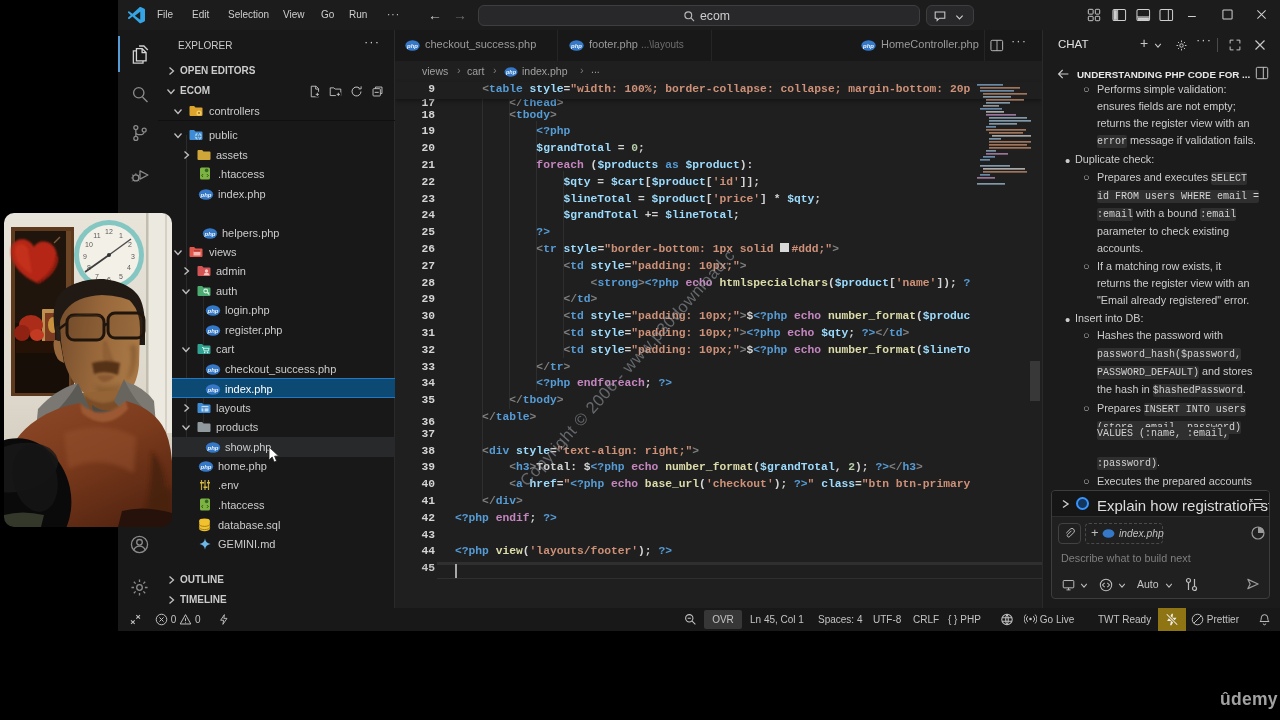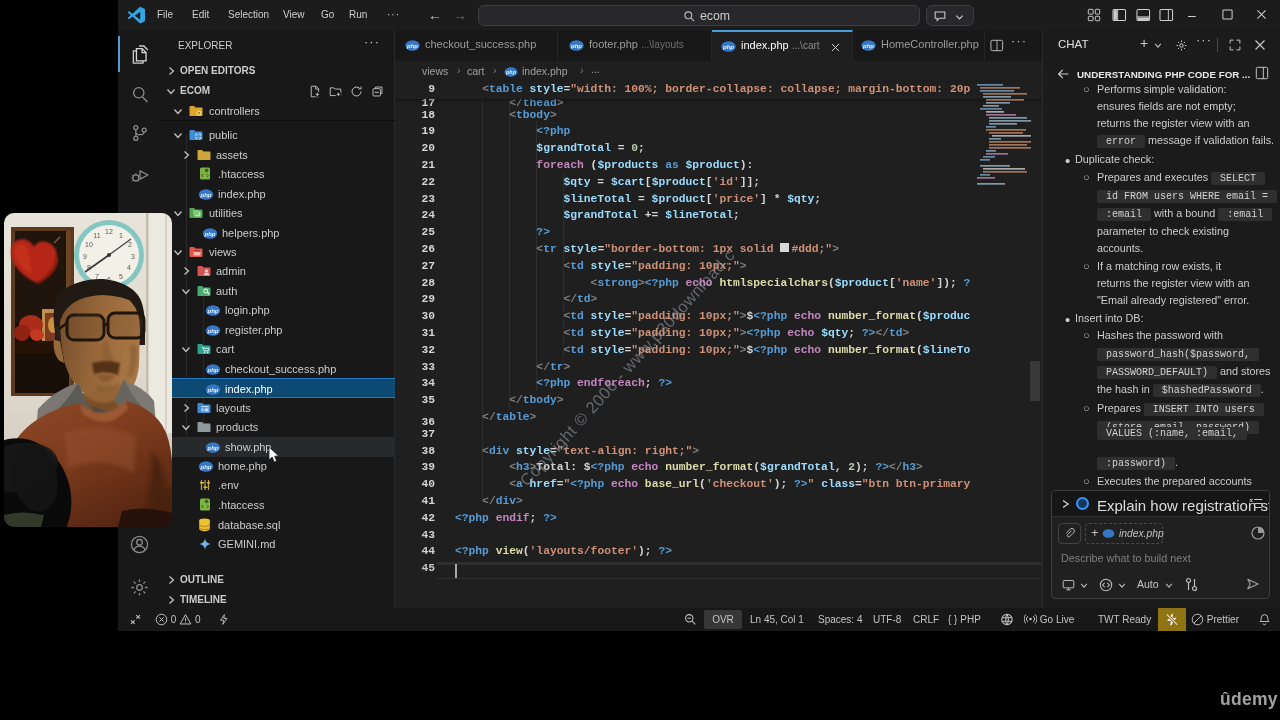--- a/index.html
+++ b/index.html
@@ -27,21 +27,21 @@
   .b  { color:#569cd6; }
   .lb { color:#9cdcfe; }
   .o  { color:#ce9178; }
   .m  { color:#c586c0; }
   .g  { color:#b5cea8; }
   .y  { color:#dcdcaa; }
   .gr { color:#808080; }
   
   #chat { position:absolute; left:924px; top:30px; width:238px; height:578px; background:#1b1b1b; border-left:1px solid #2a2a2a; }
   .ct { position:absolute; color:#cccccc; font-size:10.8px; white-space:nowrap; }
-  .chip { background:#2f2f2f; color:#d2d2d2; font:10px "Liberation Mono"; padding:1px 9px; border-radius:2px; }
+  .chip { background:#2f2f2f; color:#d2d2d2; font:10px "Liberation Mono"; padding:1px 0; border-radius:2px; }
   
   #statusbar { position:absolute; left:0; top:608px; width:1162px; height:23px; background:#181818; color:#c3c3c3; font-size:10px; line-height:23px; }
   .st { position:absolute; top:0; white-space:nowrap; }
   
   #webcam { position:absolute; left:4px; top:213px; width:168px; height:314px; border-radius:10px; overflow:hidden; z-index:50; } #webcam svg { filter:blur(0.45px); }
   
   #udemy { position:absolute; left:1220px; top:689px; color:#a2a2a2; font-size:17.5px; font-weight:bold; letter-spacing:0.3px; }
 </style>
 </head>
 <body>
@@ -111,30 +111,20 @@
           </svg>
         <span class="lbl" style="left:30px">checkout_success.php</span>
       </div>
       <div class="tab" style="left:163px;width:154px">
         <svg class="abs" style="left:11px;top:10px" width="15" height="11" viewBox="0 0 15 11">
             <ellipse cx="7.5" cy="5.5" rx="7.2" ry="5.2" fill="#3478c7"></ellipse>
             <text x="7.5" y="7.8" font-size="6" font-style="italic" font-weight="bold" fill="#e8f1fa" text-anchor="middle" font-family="Liberation Sans">php</text>
           </svg>
         <span class="lbl" style="left:31px">footer.php <span style="color:#6e6e6e;font-size:10px">...\layouts</span></span>
       </div>
-      <div class="tab" style="left:317px;width:141px;background:#1f1f1f;color:#ffffff;border-top:2px solid #4a9edb">
-        <svg class="abs" style="left:9px;top:9px" width="15" height="11" viewBox="0 0 15 11">
-            <ellipse cx="7.5" cy="5.5" rx="7.2" ry="5.2" fill="#3478c7"></ellipse>
-            <text x="7.5" y="7.8" font-size="6" font-style="italic" font-weight="bold" fill="#e8f1fa" text-anchor="middle" font-family="Liberation Sans">php</text>
-          </svg>
-        <span class="lbl" style="left:29px;top:7px">index.php <span style="color:#8b8b8b;font-size:10px">...\cart</span></span>
-        <svg class="abs" style="left:119px;top:11px" width="9" height="9" viewBox="0 0 10 10" stroke="#d0d0d0" stroke-width="1.1">
-            <path d="M1 1 9 9M9 1 1 9"></path>
-          </svg>
-      </div>
       <div class="tab" style="left:458px;width:132px">
         <svg class="abs" style="left:8px;top:10px" width="15" height="11" viewBox="0 0 15 11">
             <ellipse cx="7.5" cy="5.5" rx="7.2" ry="5.2" fill="#3478c7"></ellipse>
             <text x="7.5" y="7.8" font-size="6" font-style="italic" font-weight="bold" fill="#e8f1fa" text-anchor="middle" font-family="Liberation Sans">php</text>
           </svg>
         <span class="lbl" style="left:28px">HomeController.php</span>
       </div>
       <svg class="abs" style="left:595px;top:9px" width="14" height="13" viewBox="0 0 16 15" fill="none" stroke="#c0c0c0" stroke-width="1.1">
           <rect x="1" y="1.5" width="13.5" height="12" rx="1.5"></rect>
           <path d="M8 1.5v12" stroke-width="1"></path>
@@ -252,31 +242,20 @@
             <circle cx="7.6" cy="3.4" r="1.8" fill="#33691e"></circle>
           </svg>
           <span style="position:absolute;left:60px">.htaccess</span>
         </div>
       <div class="row" style="top:153.5px">
           <svg class="abs" style="left:40px;top:5px" width="16" height="11" viewBox="0 0 15 11">
             <ellipse cx="7.5" cy="5.5" rx="7.2" ry="5.2" fill="#3478c7"></ellipse>
             <text x="7.5" y="7.8" font-size="6" font-style="italic" font-weight="bold" fill="#e8f1fa" text-anchor="middle" font-family="Liberation Sans">php</text>
           </svg>
           <span style="position:absolute;left:60px">index.php</span>
-        </div>
-      <div class="row" style="top:173px">
-          <svg class="chev" style="left:15px" width="10" height="10" viewBox="0 0 10 10" fill="none" stroke="#c0c0c0" stroke-width="1.3">
-            <path d="M1.5 3.5 5 7.5 8.5 3.5"></path>
-          </svg>
-          <svg class="abs" style="left:31px;top:4px" width="14" height="12" viewBox="0 0 14 12">
-            <path fill="#56a456" d="M0.5 2 Q0.5 1 1.5 1 h3.6 l1.4 1.5 h6 q1 0 1 1 v6.6 q0 1-1 1 H1.5 Q0.5 11.1 0.5 10.1 z"></path>
-            <rect x="5.5" y="4.5" width="6" height="5" rx="0.8" fill="#b8e6b8"></rect>
-            <rect x="4" y="3" width="6" height="5" rx="0.8" fill="#7ccc7c"></rect>
-          </svg>
-          <span style="position:absolute;left:51px">utilities</span>
         </div>
       <div class="row" style="top:192.5px">
           <svg class="abs" style="left:44px;top:5px" width="16" height="11" viewBox="0 0 15 11">
             <ellipse cx="7.5" cy="5.5" rx="7.2" ry="5.2" fill="#3478c7"></ellipse>
             <text x="7.5" y="7.8" font-size="6" font-style="italic" font-weight="bold" fill="#e8f1fa" text-anchor="middle" font-family="Liberation Sans">php</text>
           </svg>
           <span style="position:absolute;left:64px">helpers.php</span>
         </div>
       <div class="row" style="top:212px">
           <svg class="chev" style="left:15px" width="10" height="10" viewBox="0 0 10 10" fill="none" stroke="#c0c0c0" stroke-width="1.3">

